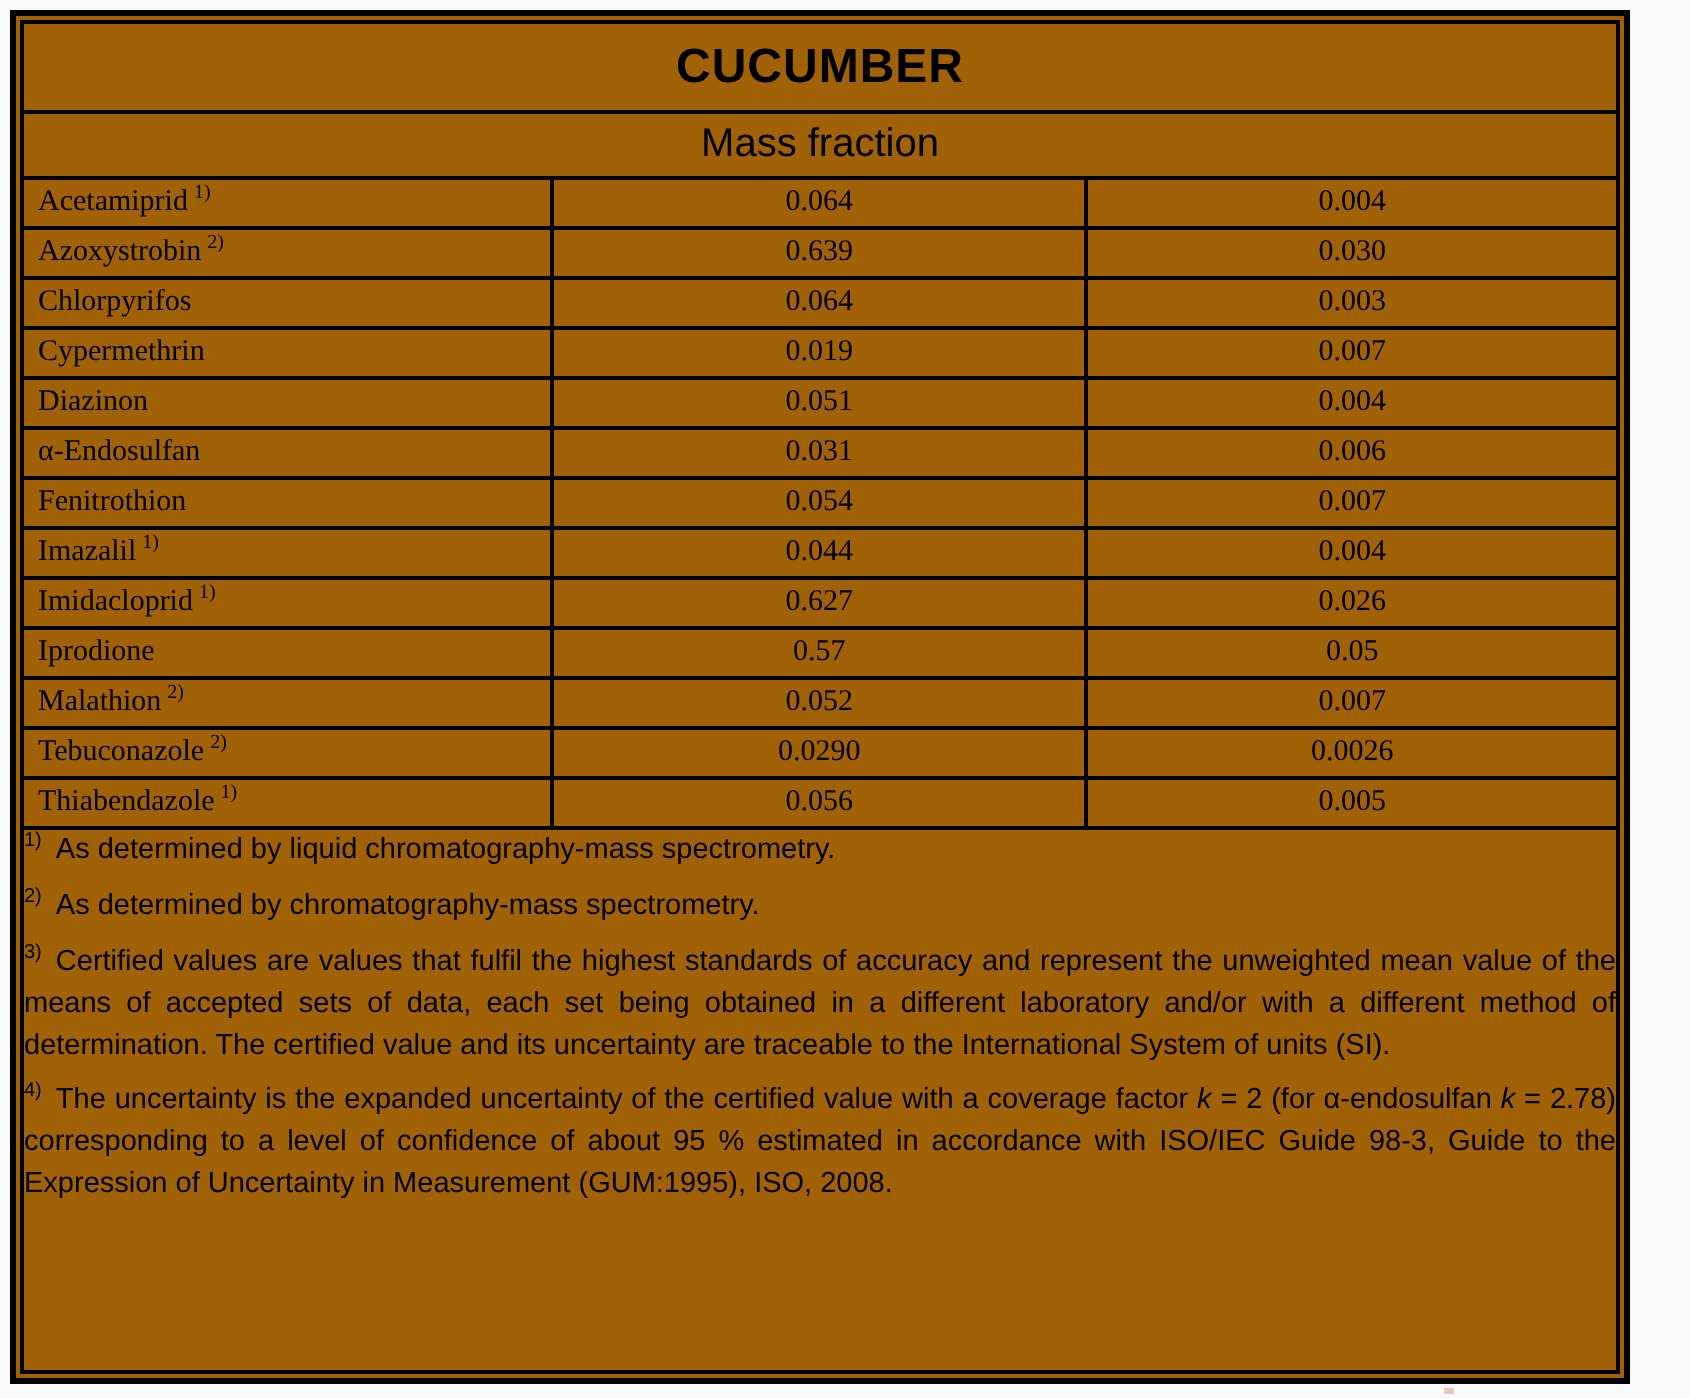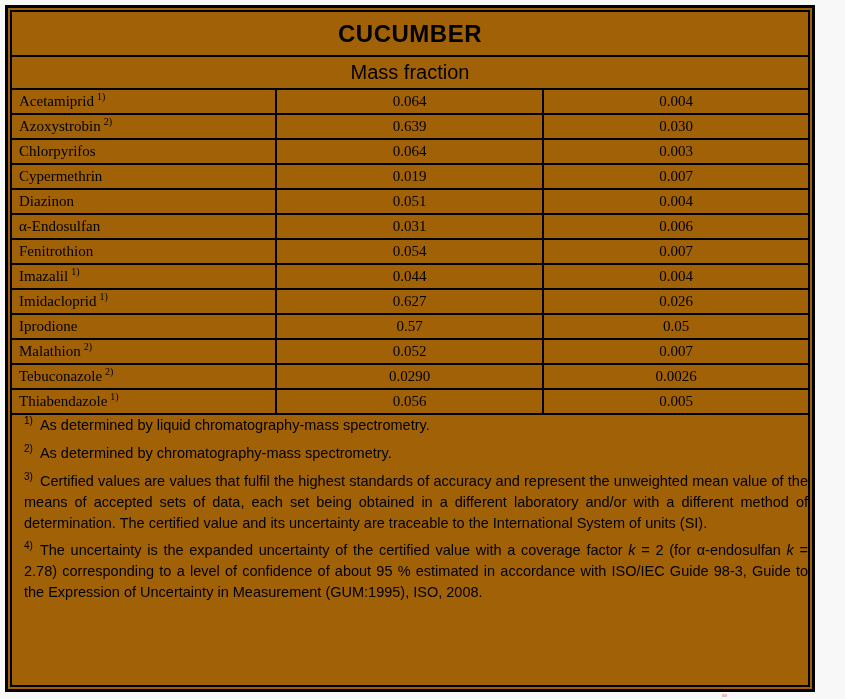--- a/index.html
+++ b/index.html
@@ -71,21 +71,20 @@
   }
   .footnotes-row td {
     vertical-align: top;
     padding: 6px 9px 4px 9px;
   }
   .footnote {
     font-size: 14.5px;
     line-height: 21px;
     margin: 0 0 6px 0;
     text-align: justify;
-    padding-left: 12px;
   }
   .footnote.single { text-align: left; margin-bottom: 7px; }
   .footnote sup.fn-mark { margin-left: 0; margin-right: 7px; }
   .footnote .it { font-style: italic; }
   .artifact-speck {
     position: absolute;
     left: 722px;
     top: 694px;
     width: 5px;
     height: 3px;

